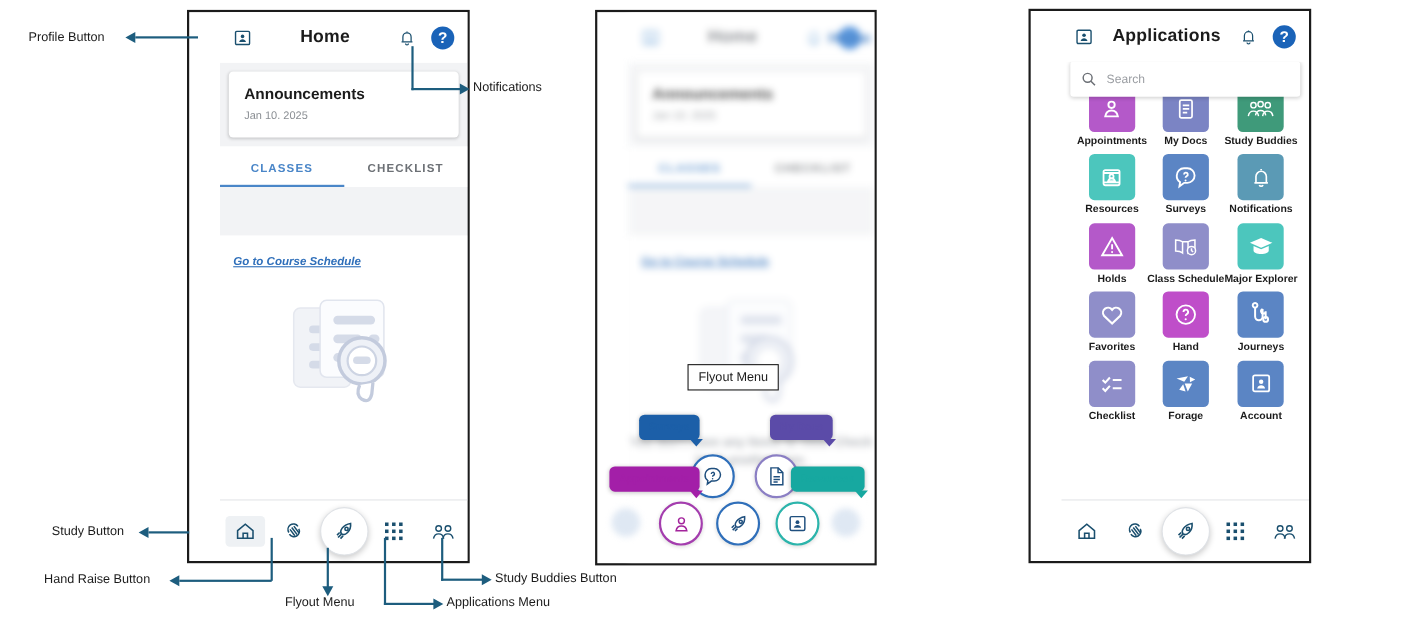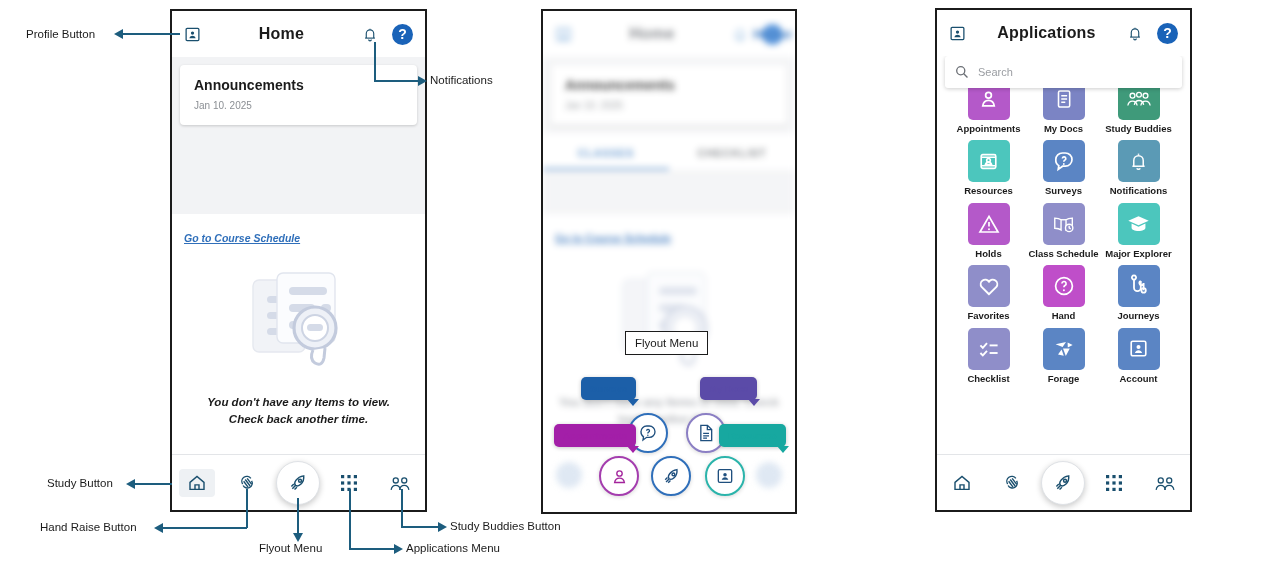--- a/index.html
+++ b/index.html
@@ -12,21 +12,21 @@
     overflow:hidden;
   }
 
   
   .phone {
     position:absolute;
     background:#ffffff;
     border:2px solid #1b1b1b;
     overflow:hidden;
   }
-  .phone-inner { position:absolute; inset:0; display:flex; flex-direction:column; }
+  .phone-inner { position:absolute; inset:0; display:flex; flex-direction:column;margin-left:28px; }
 
   
   .appbar {
     height:46px; flex:0 0 46px;
     background:#ffffff;
     display:flex; align-items:center;
     padding:0 12px;
     position:relative;
     z-index:5;
   }
@@ -209,20 +209,26 @@
       </span>
       <span class="help-badge">?</span>
     </div>
 
     <div class="screen-body">
       <div class="ann-card">
         <div class="ann-title">Announcements</div>
         <div class="ann-date">Jan 10. 2025</div>
       </div>
 
+      <div class="tabs-wrap">
+        <div class="tabs">
+          <div class="tab active">CLASSES</div>
+          <div class="tab">CHECKLIST</div>
+        </div>
+      </div>
 
       <div class="content-area" style="position:absolute;left:0;right:0;top:157px;bottom:0;font-style:italic;">
         <a class="sched-link">Go to Course Schedule</a>
 
         <div class="empty-wrap">
           <span class="ic">
             <svg width="128" height="112" viewBox="0 0 128 112">
               <rect x="18" y="14" width="52" height="72" rx="6" fill="#f1f3f7" stroke="#e5e8ef" stroke-width="1.4"></rect>
               <rect x="32" y="30" width="20" height="7" rx="3.5" fill="#d5dbe8"></rect>
               <rect x="32" y="46" width="14" height="7" rx="3.5" fill="#d5dbe8"></rect>
@@ -231,21 +237,20 @@
               <rect x="54" y="21" width="38" height="8" rx="4" fill="#d5dbe8"></rect>
               <rect x="54" y="38" width="26" height="8" rx="4" fill="#d5dbe8"></rect>
               <rect x="86" y="38" width="10" height="8" rx="4" fill="#d5dbe8"></rect>
               <rect x="54" y="55" width="20" height="8" rx="4" fill="#d5dbe8"></rect>
               <circle cx="80" cy="62" r="21" fill="#eef1f7" stroke="#c3cbdd" stroke-width="3.2"></circle>
               <circle cx="80" cy="62" r="13" fill="#ffffff" stroke="#cdd4e3" stroke-width="2"></circle>
               <rect x="72" y="58" width="16" height="7" rx="3.5" fill="#d5dbe8"></rect>
               <path d="M78 84 q-4 9 2 13 q7 4 9-5 l1-10" fill="#ffffff" stroke="#c3cbdd" stroke-width="3" stroke-linejoin="round"></path>
             </svg>
           </span>
-          <div class="empty-msg">You don't have any Items to view. Check back another time.</div>
         </div>
       </div>
     </div>
 
     <div class="botnav">
       <div class="nav-item">
         <span class="home-sel-bg">
           <svg width="20" height="20" viewBox="0 0 24 24" fill="none" stroke="#1a4f6e" stroke-width="1.7">
             <path d="M3.6 11.2 12 4.2l8.4 7v8.4H3.6z"></path>
             <path d="M9.6 19.6v-5.4h4.8v5.4"></path>

